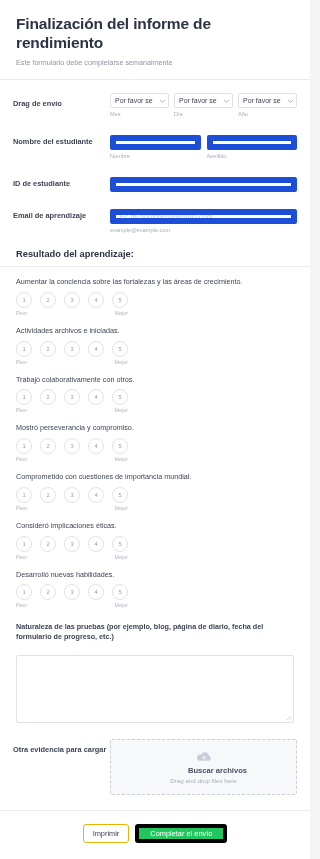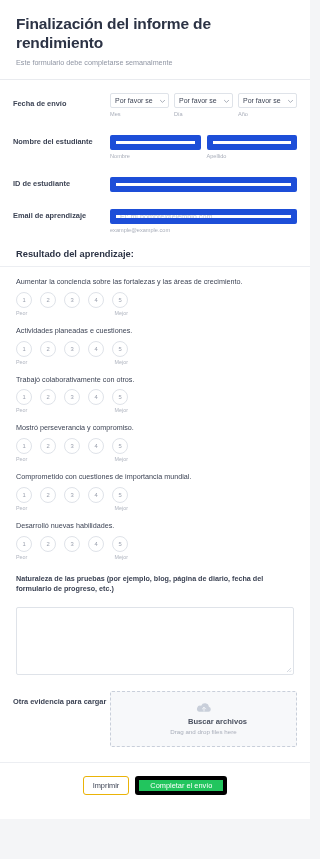--- a/index.html
+++ b/index.html
@@ -224,21 +224,21 @@
 <div class="page">
   <div class="card">
 
     <div class="header">
       <div class="form-title">Finalización del informe de rendimiento</div>
       <div class="form-subtitle">Este formulario debe completarse semanalmente</div>
     </div>
     <div class="divider"></div>
 
     <div class="frow">
-      <div class="flabel">Fecha de envío</div>
+      <div class="flabel">Drag de envío</div>
       <div class="fcontrol">
         <div class="date-row">
           <div class="date-col">
             <div class="sel-wrap">
               <div class="sel">Por favor se</div>
               <svg class="chev" viewBox="0 0 10 10">
                 <path d="M2 4 L5 7 L8 4" fill="none" stroke="#8f95a3" stroke-width="1.1" stroke-linecap="round"></path>
               </svg>
             </div>
             <div class="sublabel">Mes</div>
@@ -308,21 +308,21 @@
             <div class="circle">3</div>
             <div class="circle">4</div>
             <div class="circle">5</div>
           </div>
           <div class="scale-labels">
             <span class="scale-end">Peor</span>
             <span class="scale-end">Mejor</span>
           </div>
         </div>
         <div class="rating-block">
-          <div class="rating-q">Actividades planeadas e cuestiones.</div>
+          <div class="rating-q">Actividades archivos e iniciadas.</div>
           <div class="circles">
             <div class="circle">1</div>
             <div class="circle">2</div>
             <div class="circle">3</div>
             <div class="circle">4</div>
             <div class="circle">5</div>
           </div>
           <div class="scale-labels">
             <span class="scale-end">Peor</span>
             <span class="scale-end">Mejor</span>
@@ -351,20 +351,34 @@
             <div class="circle">4</div>
             <div class="circle">5</div>
           </div>
           <div class="scale-labels">
             <span class="scale-end">Peor</span>
             <span class="scale-end">Mejor</span>
           </div>
         </div>
         <div class="rating-block">
           <div class="rating-q">Comprometido con cuestiones de importancia mundial.</div>
+          <div class="circles">
+            <div class="circle">1</div>
+            <div class="circle">2</div>
+            <div class="circle">3</div>
+            <div class="circle">4</div>
+            <div class="circle">5</div>
+          </div>
+          <div class="scale-labels">
+            <span class="scale-end">Peor</span>
+            <span class="scale-end">Mejor</span>
+          </div>
+        </div>
+        <div class="rating-block">
+          <div class="rating-q">Consideró implicaciones éticas.</div>
           <div class="circles">
             <div class="circle">1</div>
             <div class="circle">2</div>
             <div class="circle">3</div>
             <div class="circle">4</div>
             <div class="circle">5</div>
           </div>
           <div class="scale-labels">
             <span class="scale-end">Peor</span>
             <span class="scale-end">Mejor</span>

